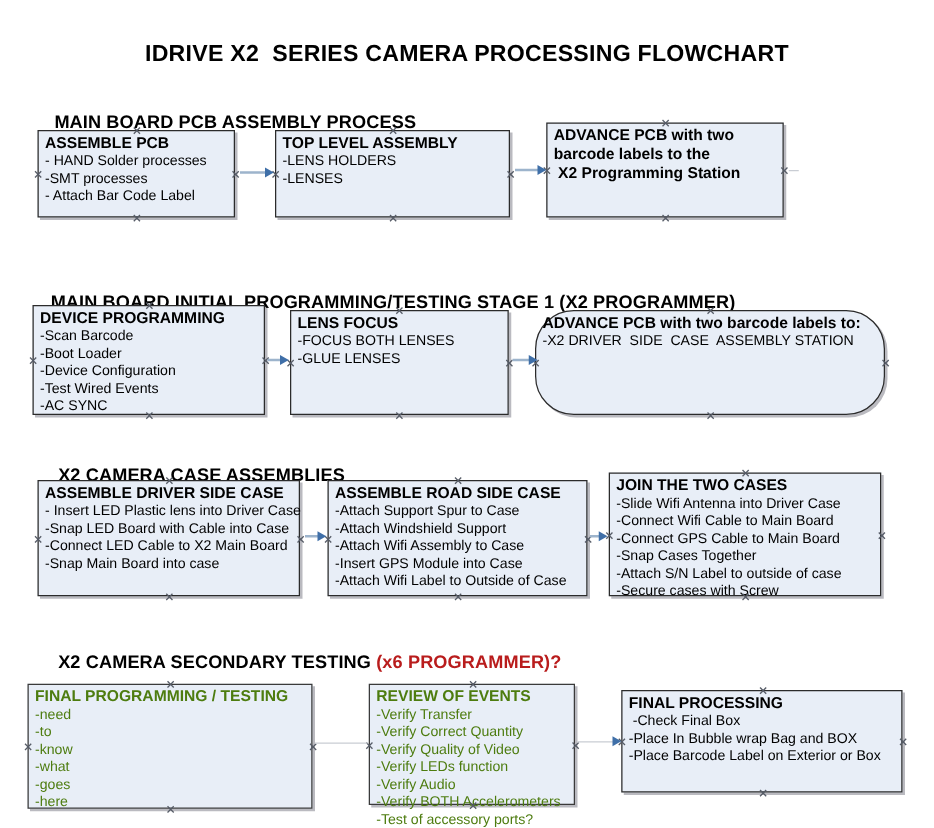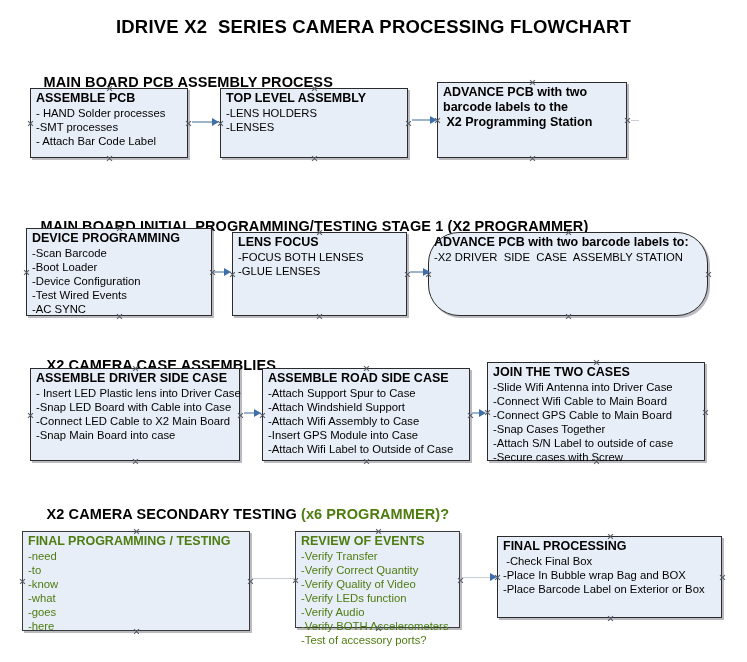--- a/index.html
+++ b/index.html
@@ -10,21 +10,21 @@
   body {
     width: 747px;
     height: 662px;
     position: relative;
     overflow: hidden;
     font-family: "Liberation Sans", sans-serif;
     color: #000000;
   }
   #canvas {
     position: absolute;
-    left: 0; top: 0;
+    left: 0; top: 16px;
     width: 747px;
     height: 490px;
   }
 
   
   .doc-title {
     position: absolute;
     left: 0; top: 16px;
     width: 747px;
     text-align: center;
@@ -34,21 +34,21 @@
     white-space: pre;
   }
   .section-head {
     position: absolute;
     font-size: 14.5px;
     font-weight: bold;
     white-space: pre;
     letter-spacing: .1px;
   }
   .section-head .red {
-    color: #4d7c0f;
+    color: #b91c1c;
   }
 
   
   .node {
     position: absolute;
     box-sizing: border-box;
     background: #e8eef7;
     border: 1px solid #2b2b2b;
     box-shadow: 2px 2px 0 0 rgba(130,130,140,.55);
     padding: 2px 4px 2px 5px;

